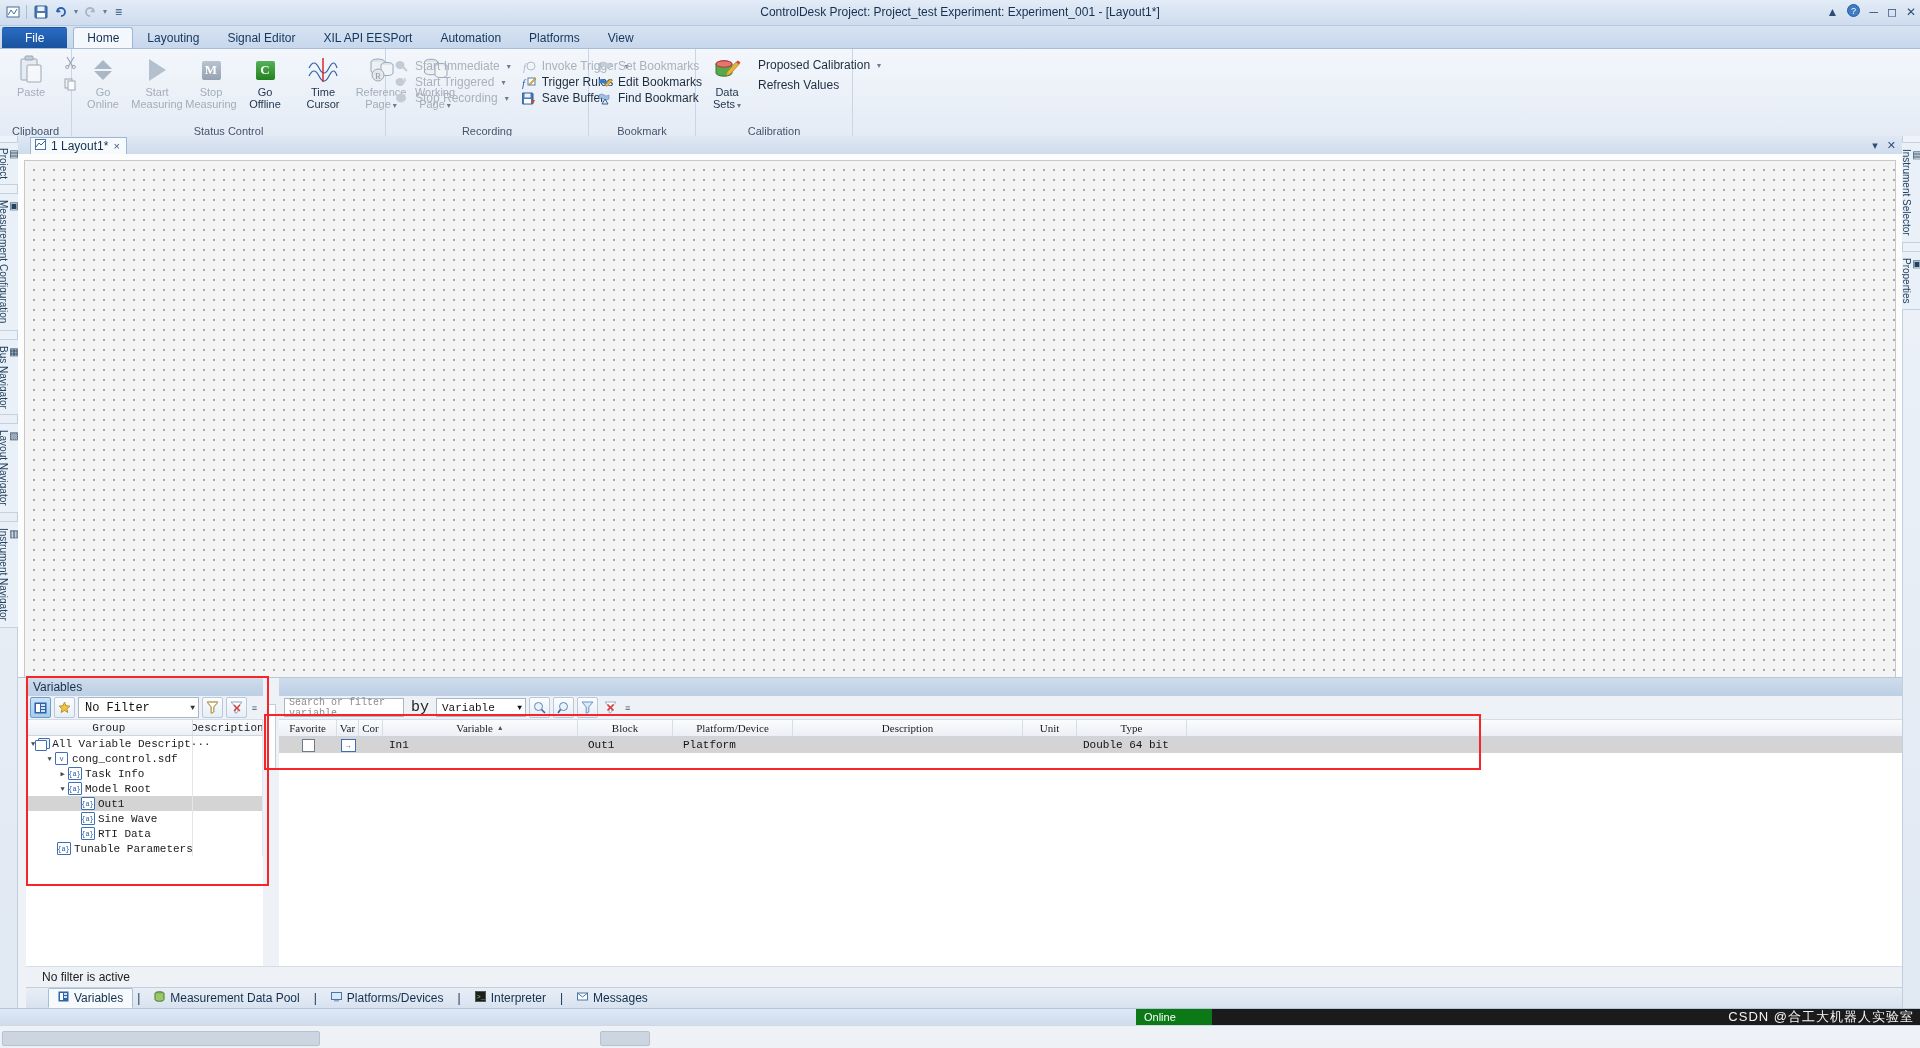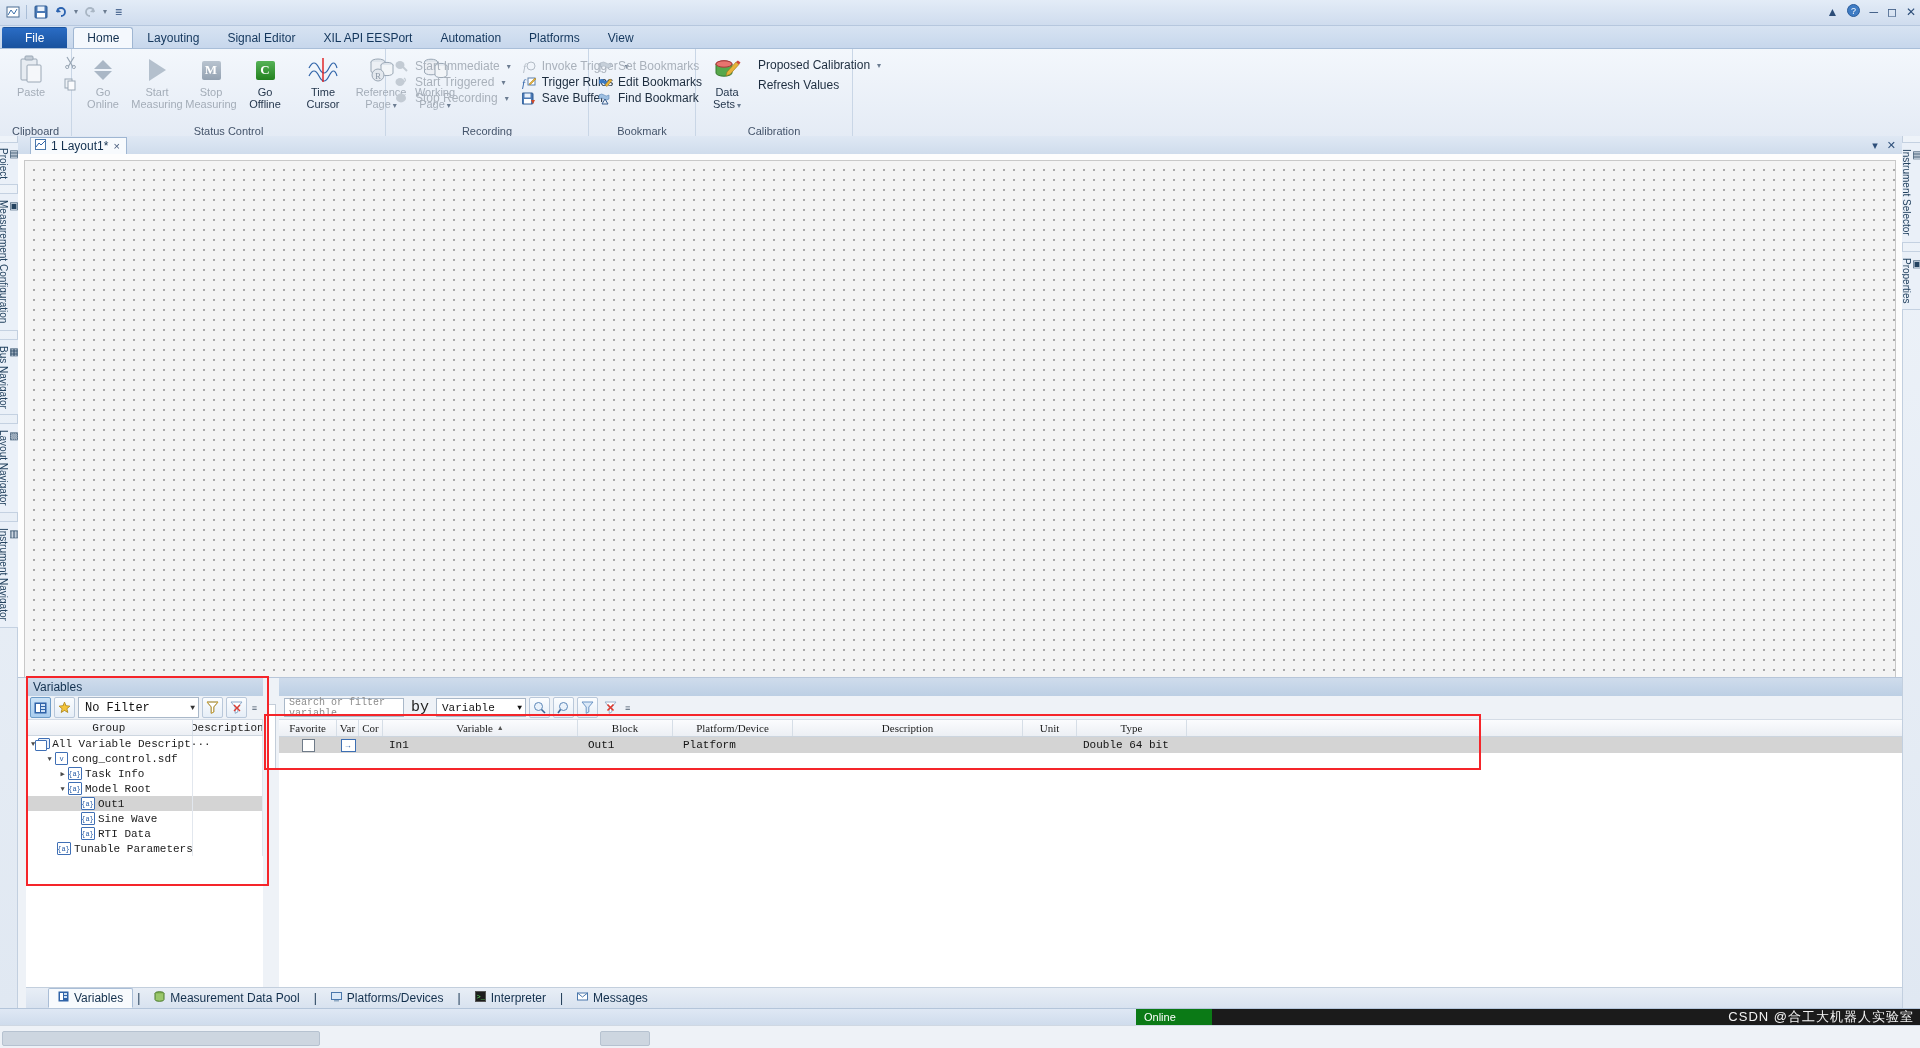--- a/index.html
+++ b/index.html
@@ -224,20 +224,21 @@
       <span class="caret">▾</span>
       <span class="ic">
         <svg width="14" height="14" viewBox="0 0 14 14">
             <path d="M11 7 A4 4 0 1 0 7 11" stroke="#a9b6c4" stroke-width="1.8" fill="none"></path>
             <path d="M11 3 L11 7.5 L7 7" fill="#a9b6c4"></path>
           </svg>
       </span>
       <span class="caret">▾</span>
       <span class="ic">≡</span>
     </div>
+    <div class="title-text">ControlDesk  Project: Project_test  Experiment: Experiment_001 - [Layout1*]</div>
     <div class="win-btns">
       <span>▲</span>
       <span>
         <svg width="13" height="13" viewBox="0 0 13 13">
             <circle cx="6.5" cy="6.5" r="6" fill="#3f7cc4" stroke="#2a5c9b"></circle>
             <text x="6.5" y="10" font-size="9" fill="#fff" text-anchor="middle" font-family="Liberation Sans">?</text>
           </svg>
       </span>
       <span>─</span>
       <span>◻</span>
@@ -787,20 +788,23 @@
                 <div class="td" style="width:110px">Double 64 bit</div>
                 <div class="td" style="flex:1"></div>
               </div>
             </div>
           </div>
 
           <div class="redbox" style="left:0px;top:-2px;width:239px;height:206px;"></div>
           <div class="redbox" style="left:238px;top:36px;width:1213px;height:52px;"></div>
         </div>
 
+        <div class="bp-filterstat">
+          <span>No filter is active</span>
+        </div>
 
         <div class="bp-tabs">
           <div class="bptab active">
             <span>
               <svg width="11" height="11" viewBox="0 0 11 11">
                   <rect x="0.5" y="0.5" width="10" height="10" fill="#2f63a8"></rect>
                   <rect x="2" y="2" width="3" height="7" fill="#fff"></rect>
                   <rect x="6" y="2" width="3" height="2" fill="#cfe2f6"></rect>
                   <rect x="6" y="5" width="3" height="2" fill="#cfe2f6"></rect>
                 </svg>

